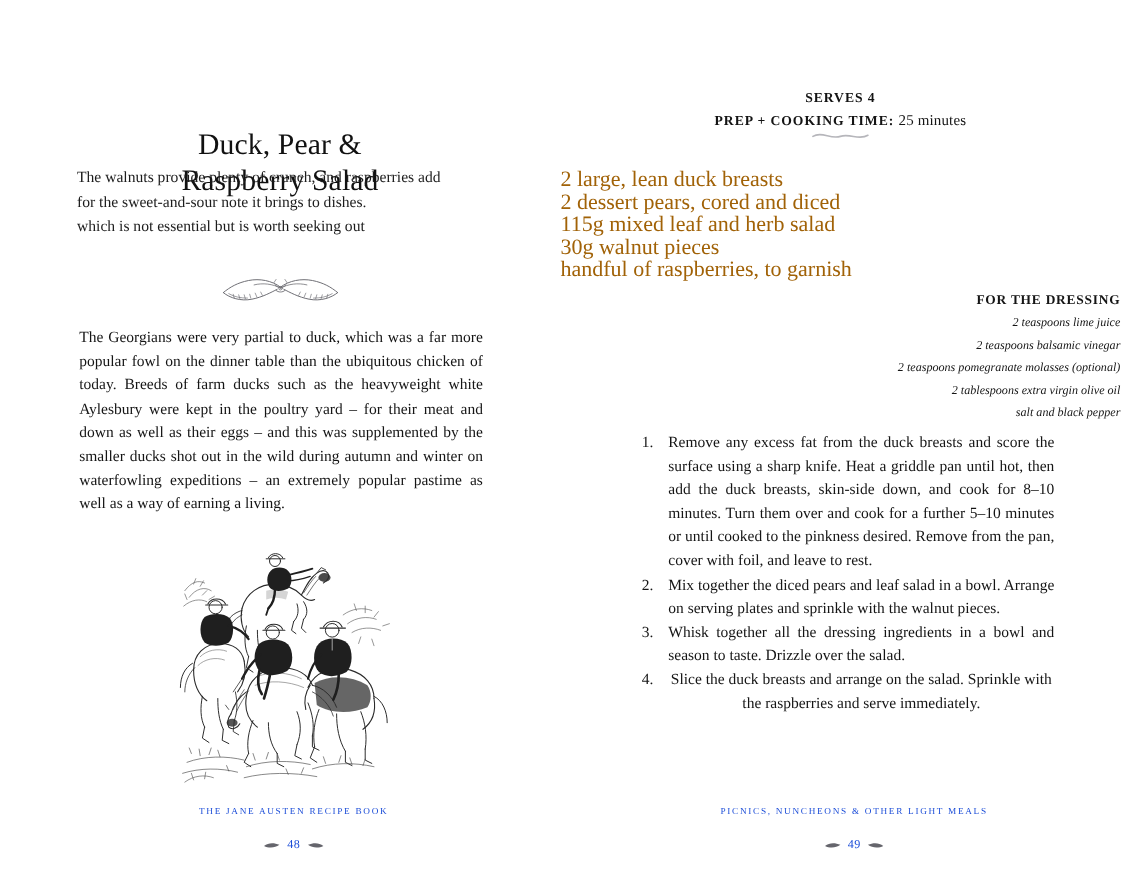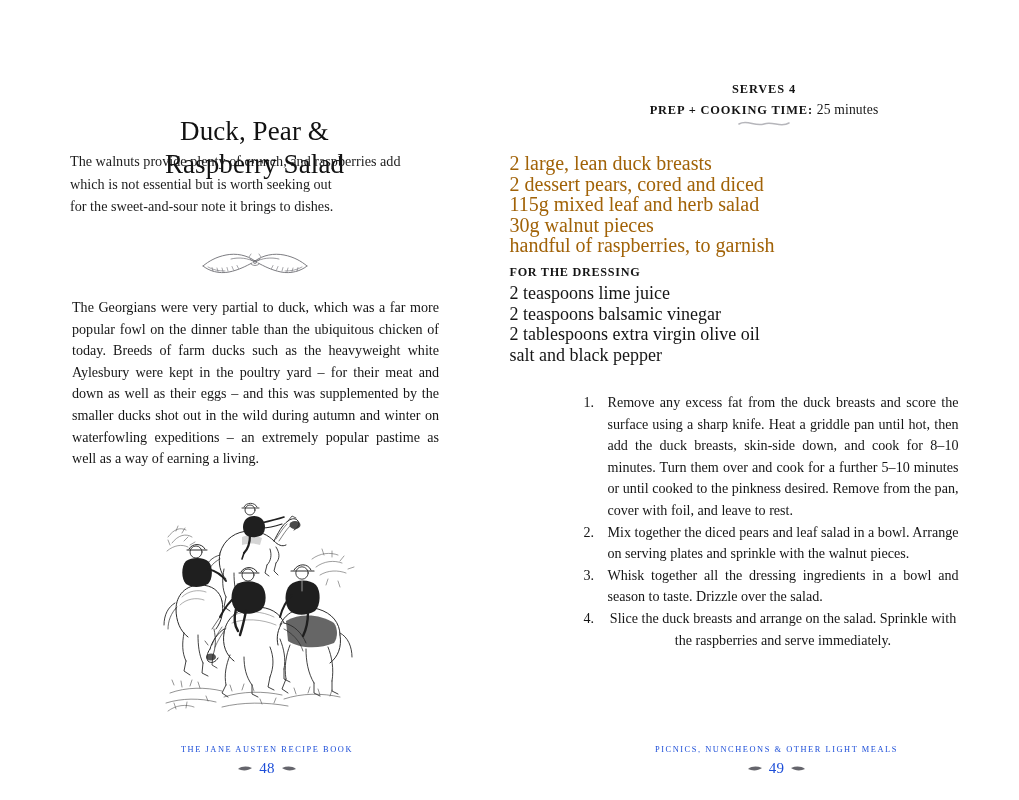--- a/index.html
+++ b/index.html
@@ -130,31 +130,31 @@
     line-height: 20.6px;
     color: #a16207;
   }
   .ingredients li { list-style: none; }
 
   .dressing-block {
     position: absolute;
     top: 263px;
     left: 0;
     width: 509px;
-    text-align: left;
+    text-align: right;
     color: #151515;
   }
   .dressing-heading {
     font-size: 12.2px;
     font-weight: bold;
     letter-spacing: 0.7px;
     line-height: 19px;
     margin-bottom: 1px;
   }
-  .dressing-list { font-size: 18px; line-height: 20.6px; }
+  .dressing-list { font-size: 11px; line-height: 20.6px; font-style: italic; }
   .dressing-list li { list-style: none; }
 
   .method {
     position: absolute;
     top: 392px;
     left: 74px;
     width: 375px;
     font-size: 14.1px;
     line-height: 21.6px;
     color: #151515;
@@ -189,42 +189,42 @@
     font-size: 8.4px;
     letter-spacing: 1.55px;
     line-height: 14px;
     white-space: nowrap;
   }
   .footer-folio {
     display: flex;
     align-items: center;
     justify-content: center;
     gap: 5px;
-    font-size: 15px;
+    font-size: 11px;
     line-height: 14px;
-    margin-top: 4px;
+    margin-top: 16px;
   }
   .footer-folio .num { letter-spacing: 0.3px; }
 </style>
 </head>
 <body>
 
 <div class="spread">
 
   <div class="page">
 
     <h1 class="recipe-title">
       <span class="line">Duck, Pear &amp;</span>
       <span class="line">Raspberry Salad</span>
     </h1>
 
     <div class="intro-note">
       <span class="line">The walnuts provide plenty of crunch, and raspberries add</span>
+      <span class="line">for the sweet-and-sour note it brings to dishes.</span>
       <span class="line">which is not essential but is worth seeking out</span>
-      <span class="line">for the sweet-and-sour note it brings to dishes.</span>
     </div>
 
     <div class="ornament-divider">
       <svg width="126" height="34" viewBox="0 0 126 34" fill="none" stroke="#6d6d73" stroke-width="0.9">
         <g stroke-linecap="round">
 
           <path d="M63 15 C55 9 44 7 34 9 C24 11 17 15 11 20"></path>
           <path d="M63 16 C56 12 47 11 39 13" stroke-width="0.7"></path>
           <path d="M11 20 C17 25 27 28 37 26 C47 24 54 20 60 17"></path>
           <path d="M16 21 C21 24 27 25 33 25" stroke-width="0.6"></path>
@@ -482,20 +482,21 @@
       <li>115g mixed leaf and herb salad</li>
       <li>30g walnut pieces</li>
       <li>handful of raspberries, to garnish</li>
     </ul>
 
     <div class="dressing-block">
       <div class="dressing-heading">FOR THE DRESSING</div>
       <ul class="dressing-list">
         <li>2 teaspoons lime juice</li>
         <li>2 teaspoons balsamic vinegar</li>
+        <li>2 teaspoons pomegranate molasses (optional)</li>
         <li>2 tablespoons extra virgin olive oil</li>
         <li>salt and black pepper</li>
       </ul>
     </div>
 
     <ol class="method">
       <li class="step">
         <span class="step-num">1.</span>
         <span class="step-text">Remove any excess fat from the duck breasts and score the surface using a sharp knife. Heat a griddle pan until hot, then add the duck breasts, skin-side down, and cook for 8–10 minutes. Turn them over and cook for a further 5–10 minutes or until cooked to the pinkness desired. Remove from the pan, cover with foil, and leave to rest.</span>
       </li>

